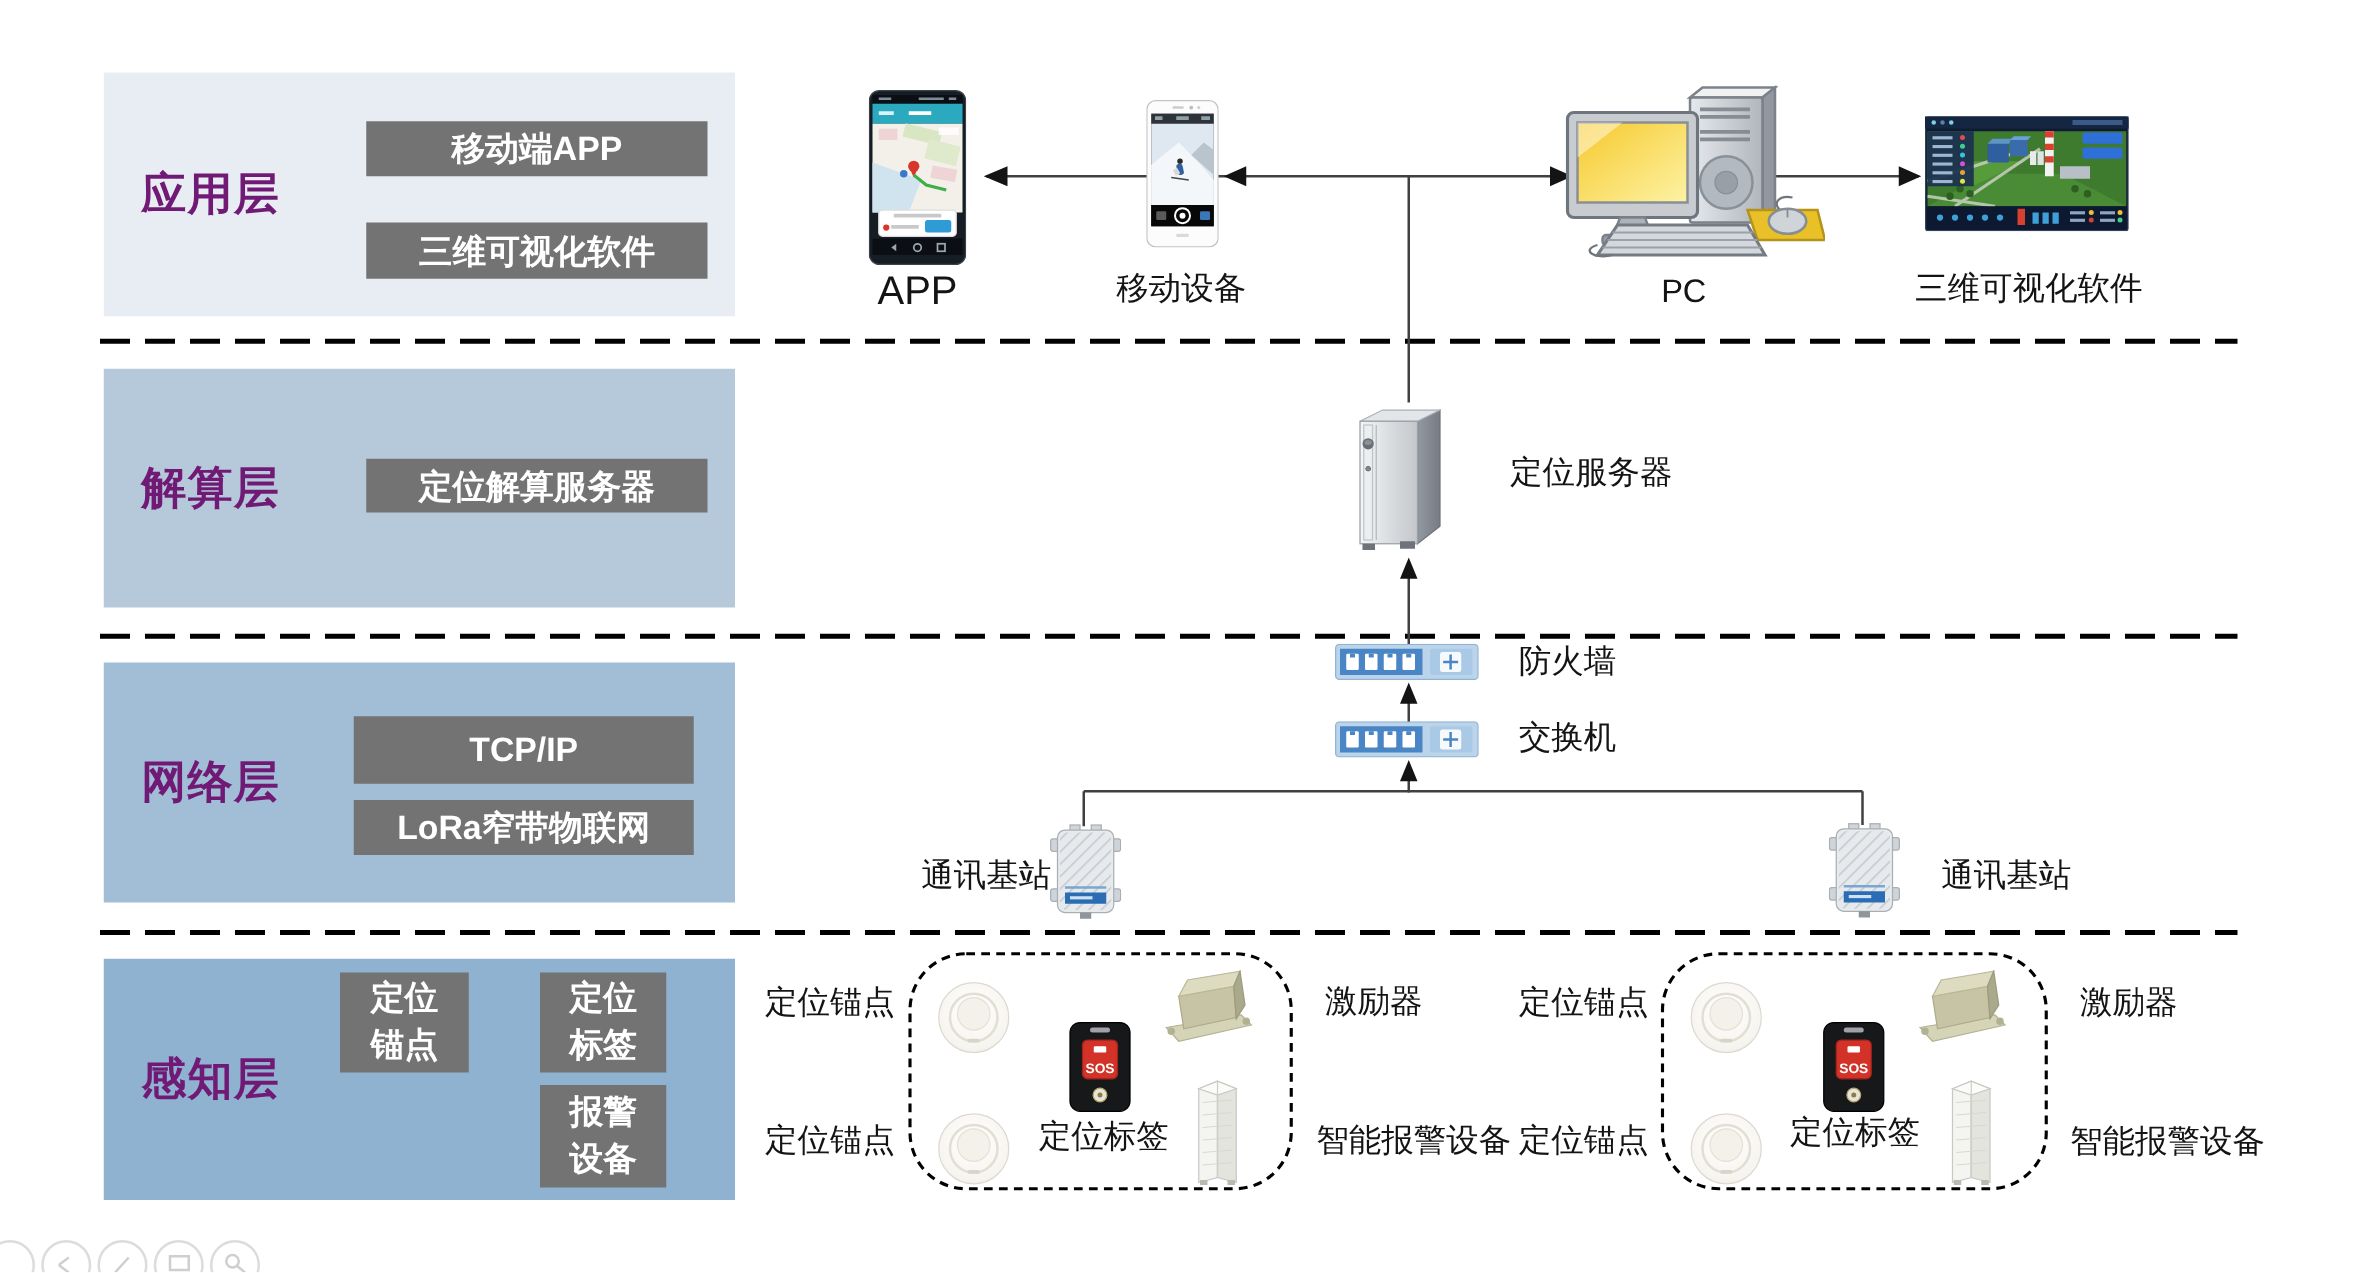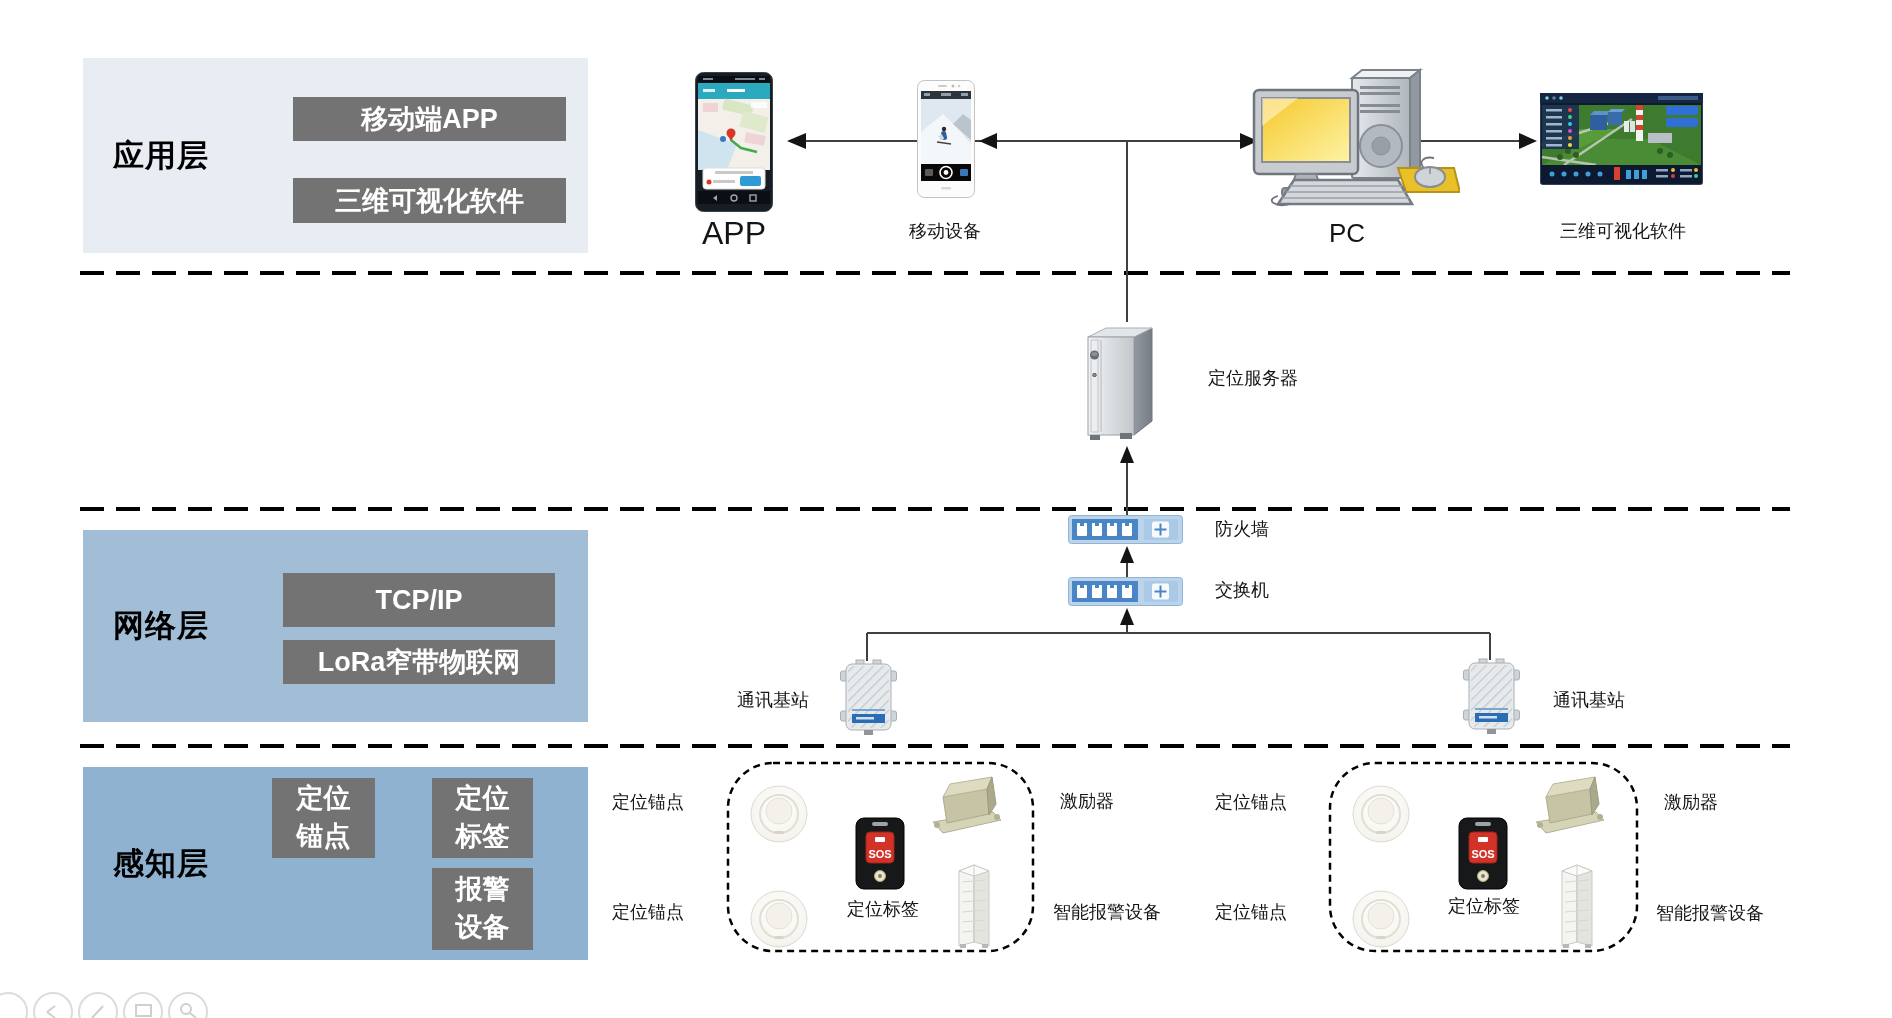--- a/index.html
+++ b/index.html
@@ -1,34 +1,34 @@
 <!DOCTYPE html>
 <html><head>
 <meta charset="utf-8">
 <style>
   html,body{margin:0;padding:0;}
   #canvas{position:relative;width:1892px;height:1018px;background:#fff;font-family:"Liberation Sans","DejaVu Sans",sans-serif;overflow:hidden;}
   .panel{position:absolute;left:83px;width:505px;}
-  .panel .title{position:absolute;left:30px;top:50%;transform:translateY(-50%);font-size:31px;font-weight:700;color:#000000;letter-spacing:1px;}
+  .panel .title{position:absolute;left:30px;top:50%;transform:translateY(-50%);font-size:36px;font-weight:700;color:#701a75;letter-spacing:1px;}
   #panel-app{top:58px;height:195px;background:#e8edf4;}
   #panel-solve{top:295px;height:191px;background:#b6c9da;}
   #panel-net{top:530px;height:192px;background:#a2bed6;}
   #panel-sense{top:767px;height:193px;background:#8fb2d1;}
   .btn{position:absolute;display:flex;align-items:center;justify-content:center;background:#737373;color:#fff;font-weight:700;text-align:center;font-size:27px;}
   #btn-app-1{left:210px;top:39px;width:273px;height:44px;}
   #btn-app-2{left:210px;top:120px;width:273px;height:45px;}
   #btn-solve-1{left:210px;top:72px;width:273px;height:43px;}
   #btn-net-1{left:200px;top:43px;width:272px;height:54px;}
   #btn-net-2{left:200px;top:110px;width:272px;height:44px;}
   .btn.small{white-space:pre-line;line-height:1.4;}
   #btn-sense-1{left:189px;top:11px;width:103px;height:80px;}
   #btn-sense-2{left:349px;top:11px;width:101px;height:80px;}
   #btn-sense-3{left:189px;top:101px;width:103px;height:82px;}
   #btn-sense-4{left:349px;top:101px;width:101px;height:82px;}
-  .lbl{position:absolute;font-size:18px;color:#141414;white-space:nowrap;}
+  .lbl{position:absolute;font-size:26px;color:#141414;white-space:nowrap;}
   .vctr{transform:translateY(-50%);}
   .cctr{transform:translate(-50%,-50%);}
   .dev{position:absolute;}
   svg{display:block;}
 </style>
 </head>
 <body>
 
 <div id="canvas">
 
@@ -59,20 +59,24 @@
         <rect width="7" height="7" fill="#e7eaec"></rect>
         <line x1="0" y1="0" x2="0" y2="7" stroke="#c4cacf" stroke-width="2.5"></line>
       </pattern>
     </defs>
   </svg>
 
   <div class="panel" id="panel-app">
     <div class="title">应用层</div>
     <div class="btn" id="btn-app-1">移动端APP</div>
     <div class="btn" id="btn-app-2">三维可视化软件</div>
+  </div>
+  <div class="panel" id="panel-solve">
+    <div class="title">解算层</div>
+    <div class="btn" id="btn-solve-1">定位解算服务器</div>
   </div>
   <div class="panel" id="panel-net">
     <div class="title">网络层</div>
     <div class="btn" id="btn-net-1">TCP/IP</div>
     <div class="btn" id="btn-net-2">LoRa窄带物联网</div>
   </div>
   <div class="panel" id="panel-sense">
     <div class="title">感知层</div>
     <div class="btn small" id="btn-sense-1">定位
 锚点</div>

